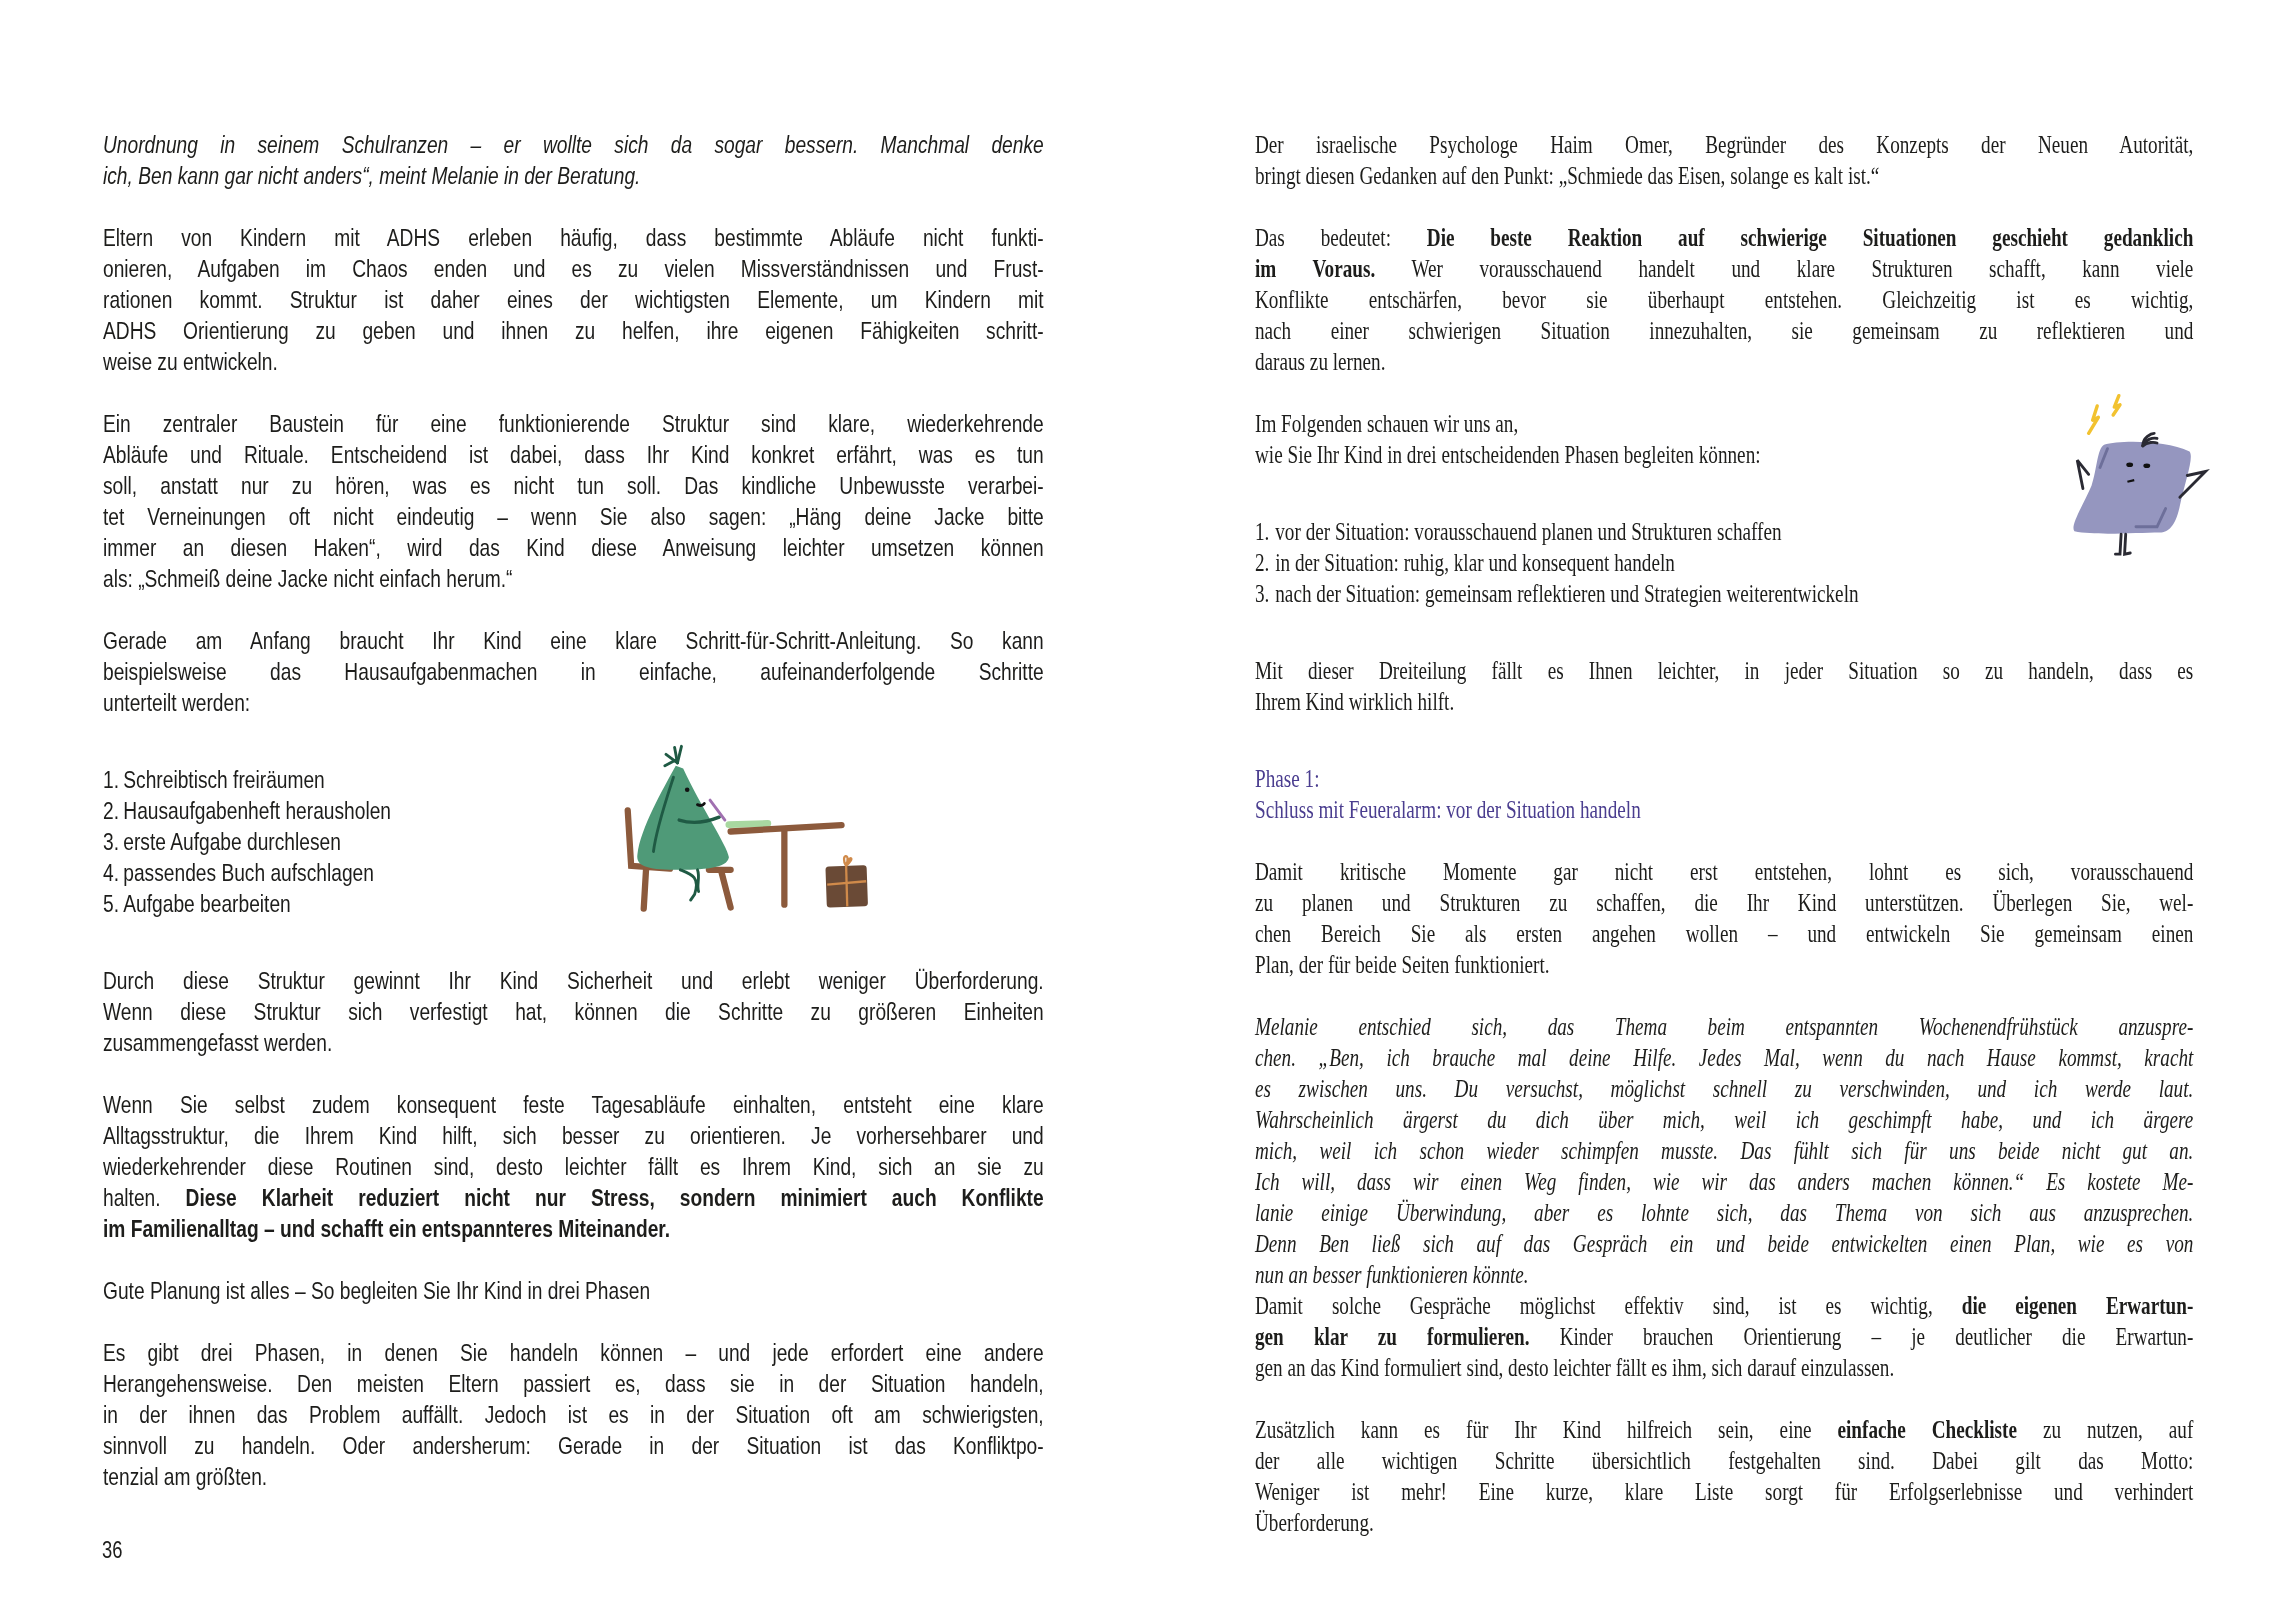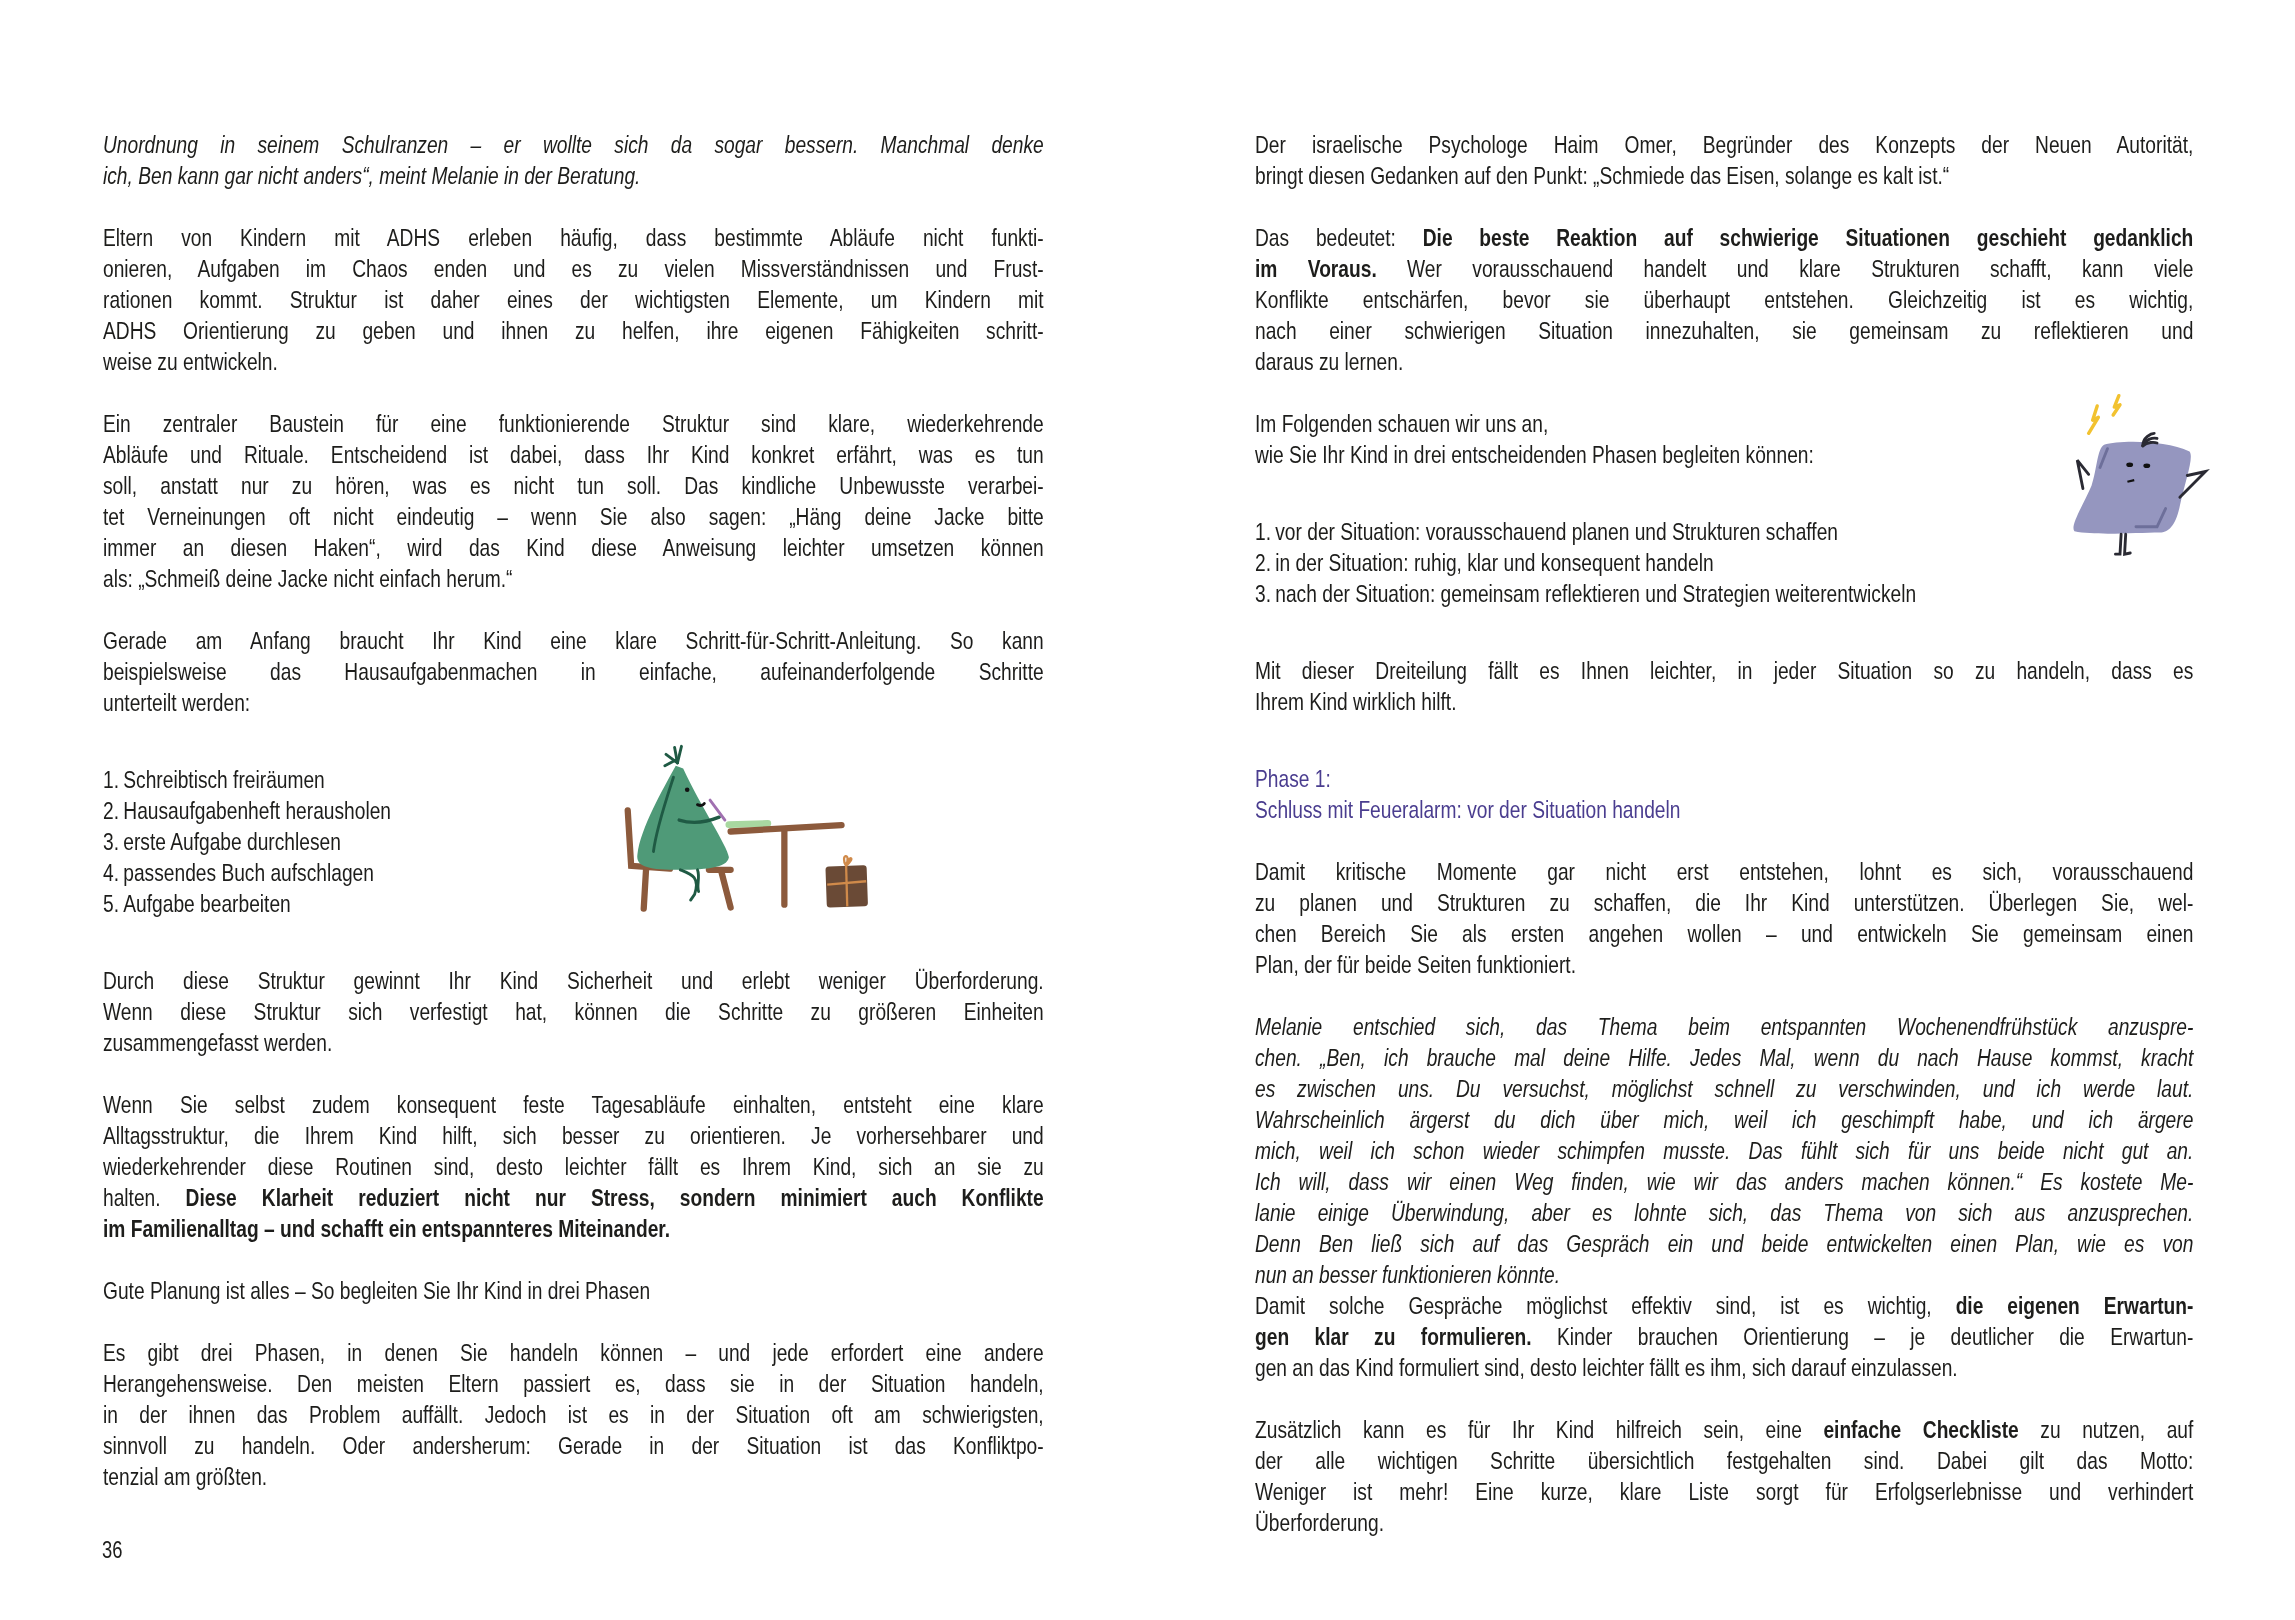--- a/index.html
+++ b/index.html
@@ -1,20 +1,20 @@
 <!DOCTYPE html>
 <html style="font-size:9.1px"><head>
 <meta charset="utf-8">
 <style>
   html, body { margin: 0; padding: 0; background: #ffffff; }
   body { width: 2295px; height: 1620px; position: relative; overflow: hidden;
          font-family: "Liberation Sans", sans-serif; color: #1d1d1b; }
   .page { position: absolute; top: 0; height: 1620px; }
   .page-left { left: 0; width: 1148px; padding-left: 20px; }
-  .page-right { left: 1148px; width: 1148px; }
+  .page-right { left: 1148px; width: 1148px; font-family: Liberation Serif, serif; }
   .col { position: absolute; top: 129px; transform-origin: 0 0; transform: scaleX(0.78); }
   .page-left .col { left: 103px; width: 1206px; }
   .page-right .col { left: 107px; width: 1203px; }
   .line { font-size: 24.6px; line-height: 31px; height: 31px; white-space: nowrap;
           text-align: justify; text-align-last: justify; }
   .line.last { text-align-last: left; }
   .gap { height: 31px; }
   .gap.big { height: 46px; }
   .it { font-style: italic; }
   b, .b { font-weight: bold; }

